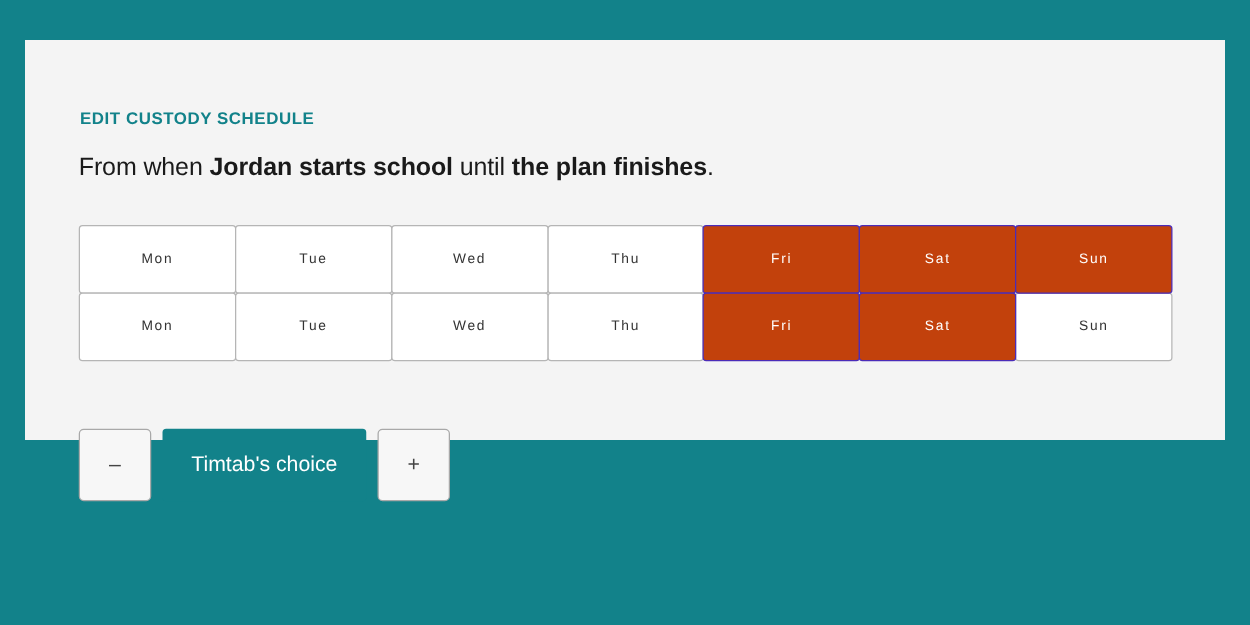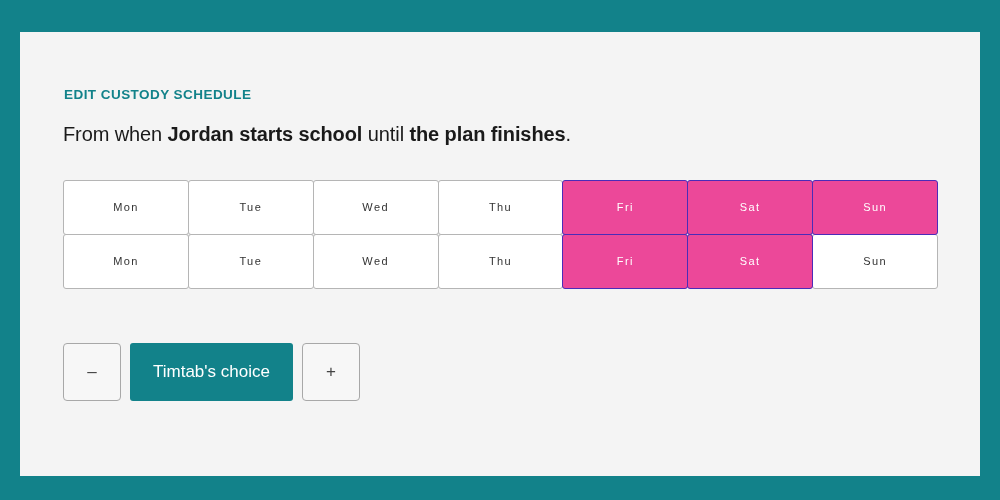--- a/index.html
+++ b/index.html
@@ -22,21 +22,21 @@
     width: 1000px;
     height: 500px;
     background: #12828a;
   }
 
   #card {
     position: absolute;
     left: 20px;
     top: 32px;
     width: 960px;
-    height: 444px;
+    height: 320px;
     background: #f4f4f4;
     box-sizing: border-box;
   }
 
   #card-inner {
     position: absolute;
     left: 43px;
     top: 56px;
     width: 875px;
   }
@@ -93,21 +93,21 @@
     border-radius: 3px;
     margin-right: -1px;
     position: relative;
     user-select: none;
   }
   .day-cell:last-child {
     margin-right: 0;
     text-align: center;
   }
   .day-cell.selected {
-    background: #ec4899;
+    background: #c2410c;
     border-color: #4b2cb8;
     color: #ffffff;
     z-index: 2;
   }
 
   
   #controls {
     margin-top: 54px;
     display: flex;
     align-items: center;

